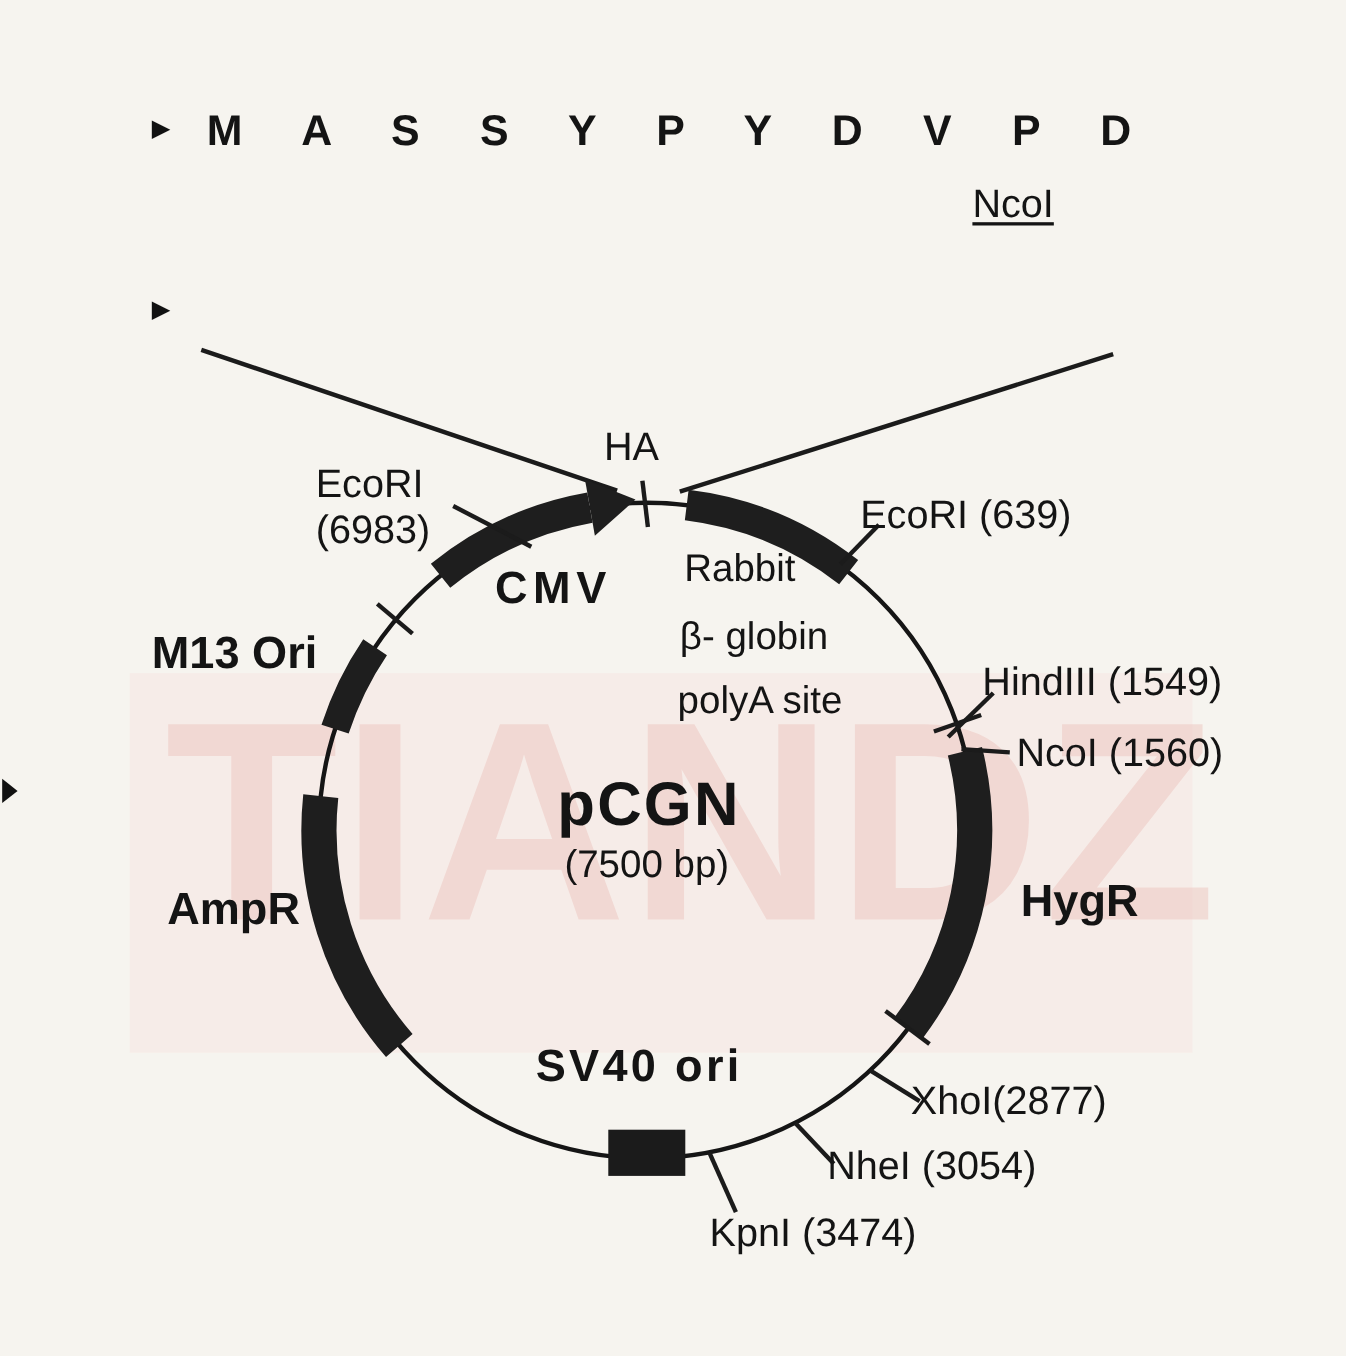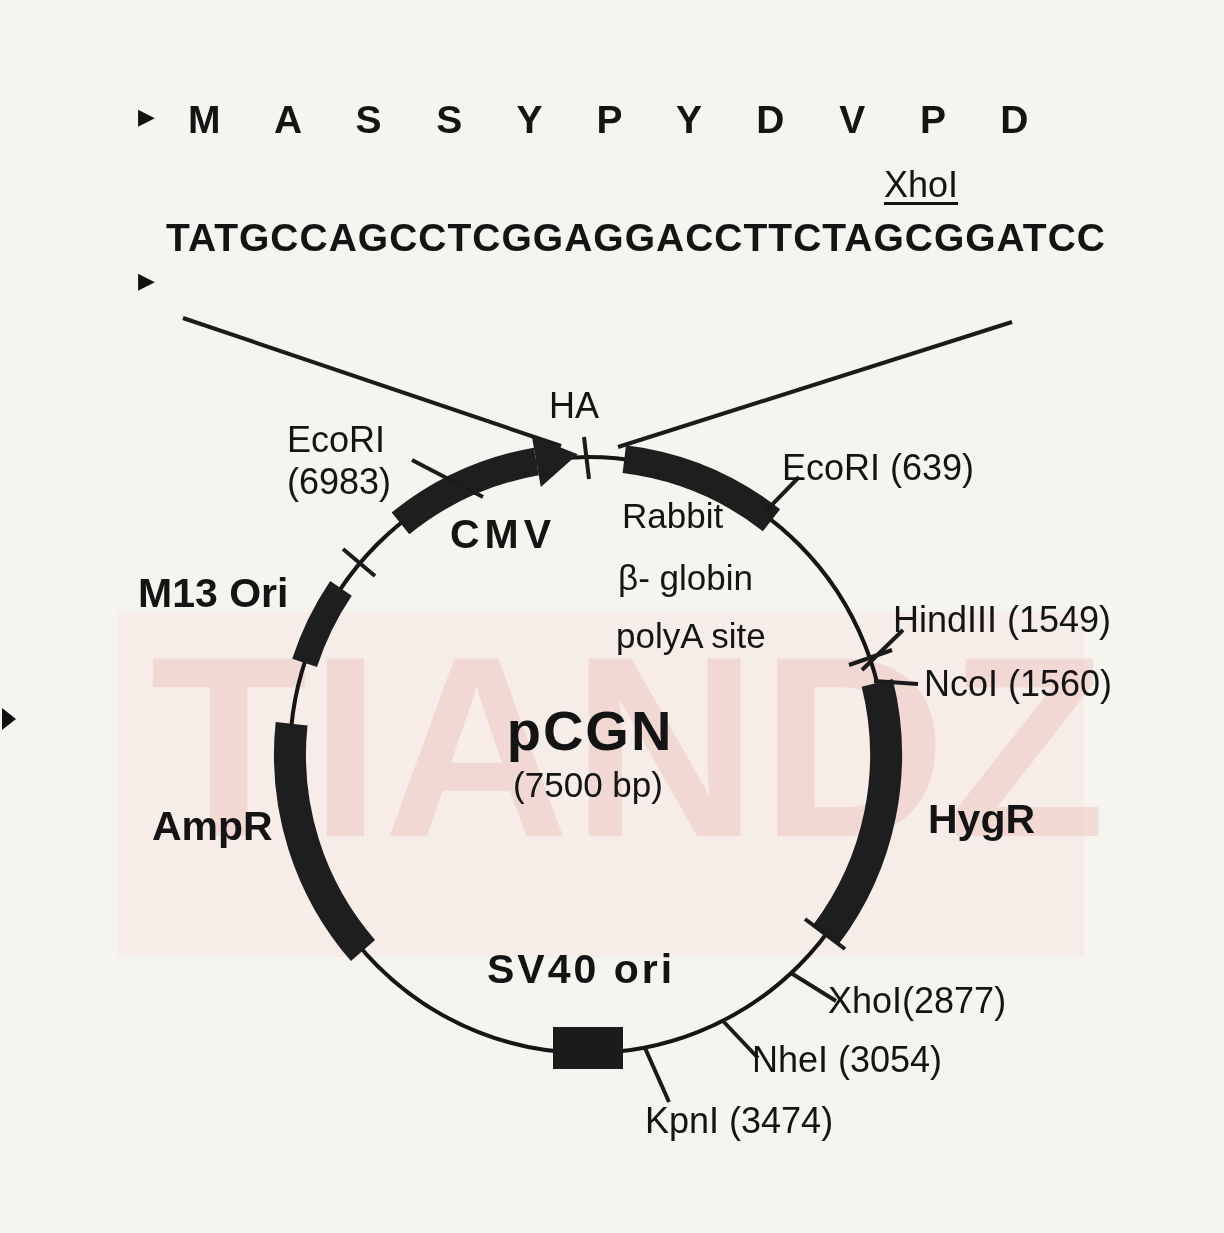--- a/index.html
+++ b/index.html
@@ -43,23 +43,22 @@
 <body>
 
 <div class="page">
 
   <div class="wm-band"></div>
   <div class="wm-text">TIANDZ</div>
 
   <span class="frame-arrow fa1">▶</span>
   <div class="aa-line aa1">M A S S Y P Y D V P D</div>
 
-  <div class="bamhi">XhoI</div>
+  <div class="bamhi">NcoI</div>
 
-  <div class="dna-line dna2">TATGCCAGCCTCGGAGGACCTTCTAGCGGATCC</div>
   <span class="frame-arrow fa2">▶</span>
 
   <svg width="1224" height="1233" viewBox="0 0 1224 1233">
 
     <path class="ln" d="M 183 318 L 561 446"></path>
     <path class="ln" d="M 1012 322 L 618 447"></path>
 
     <circle cx="588" cy="755" r="298" fill="none" stroke="#151515" stroke-width="4"></circle>
 
     <path class="arc" stroke-width="28" d="M 400.5 523.4 A 298 298 0 0 1 536.3 461.5"></path>

